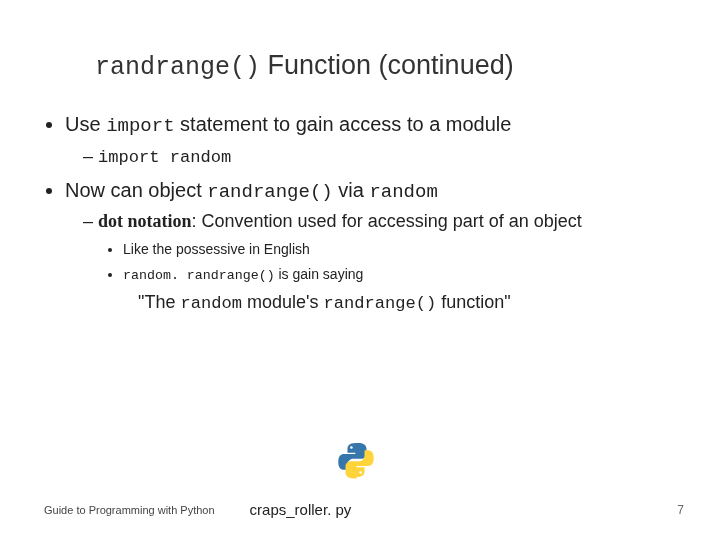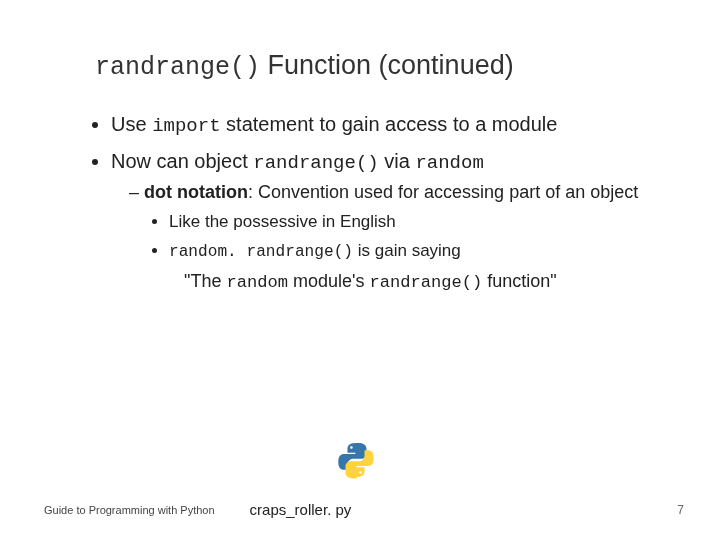--- a/index.html
+++ b/index.html
@@ -22,43 +22,43 @@
     margin: 10px 0 29px 55px;
   }
   .title .mono { font-family: "Courier New", Courier, monospace; font-size: 25px; }
 
   ul.outer {
     list-style: disc;
     margin-left: 25px;
     font-size: 20px;
     line-height: 1.35;
   }
-  ul.outer > li { margin-bottom: 8px; margin-left: 46px; }
+  ul.outer > li { margin-bottom: 8px; }
 
   ul.dash {
     list-style: none;
     margin-left: 18px;
     margin-top: 4px;
     font-size: 18px;
   }
   ul.dash > li::before {
     content: "– ";
   }
   ul.dash > li { margin-bottom: 6px; }
 
   ul.inner-disc {
     list-style: disc;
     margin-left: 40px;
     margin-top: 6px;
-    font-size: 17px;
+    font-size: 14px;
   }
   ul.inner-disc > li { margin-bottom: 6px; }
 
   .mono { font-family: "Courier New", Courier, monospace; font-size: 0.95em; }
-  .bold { font-weight: bold; }
+  .bold { font-weight: bold; font-family: Liberation Serif, serif; }
 
   .quoted { margin-left: 55px; margin-top: 4px; font-size: 18px; }
 
   .footer {
     position: absolute;
     bottom: 22px;
     left: 4px;
     width: 100%;
     padding: 0 40px;
     display: flex;
@@ -73,20 +73,23 @@
 <body>
 
 <div class="slide">
   <h1 class="title">
     <span class="mono">randrange()</span><span> Function (continued)</span>
   </h1>
 
   <ul class="outer">
     <li>
       <span>Use </span><span class="mono">import</span><span> statement to gain access to a module</span>
+      <ul class="dash">
+        <li><span class="mono">import random</span></li>
+      </ul>
     </li>
 
     <li>
       <span>Now can object </span><span class="mono">randrange()</span><span> via </span><span class="mono">random</span>
       <ul class="dash">
         <li style="font-family:Arial,Helvetica,sans-serif;">
           <span class="bold">dot notation</span><span>: Convention used for accessing part of an object</span>
           <ul class="inner-disc">
             <li>Like the possessive in English</li>
             <li>

